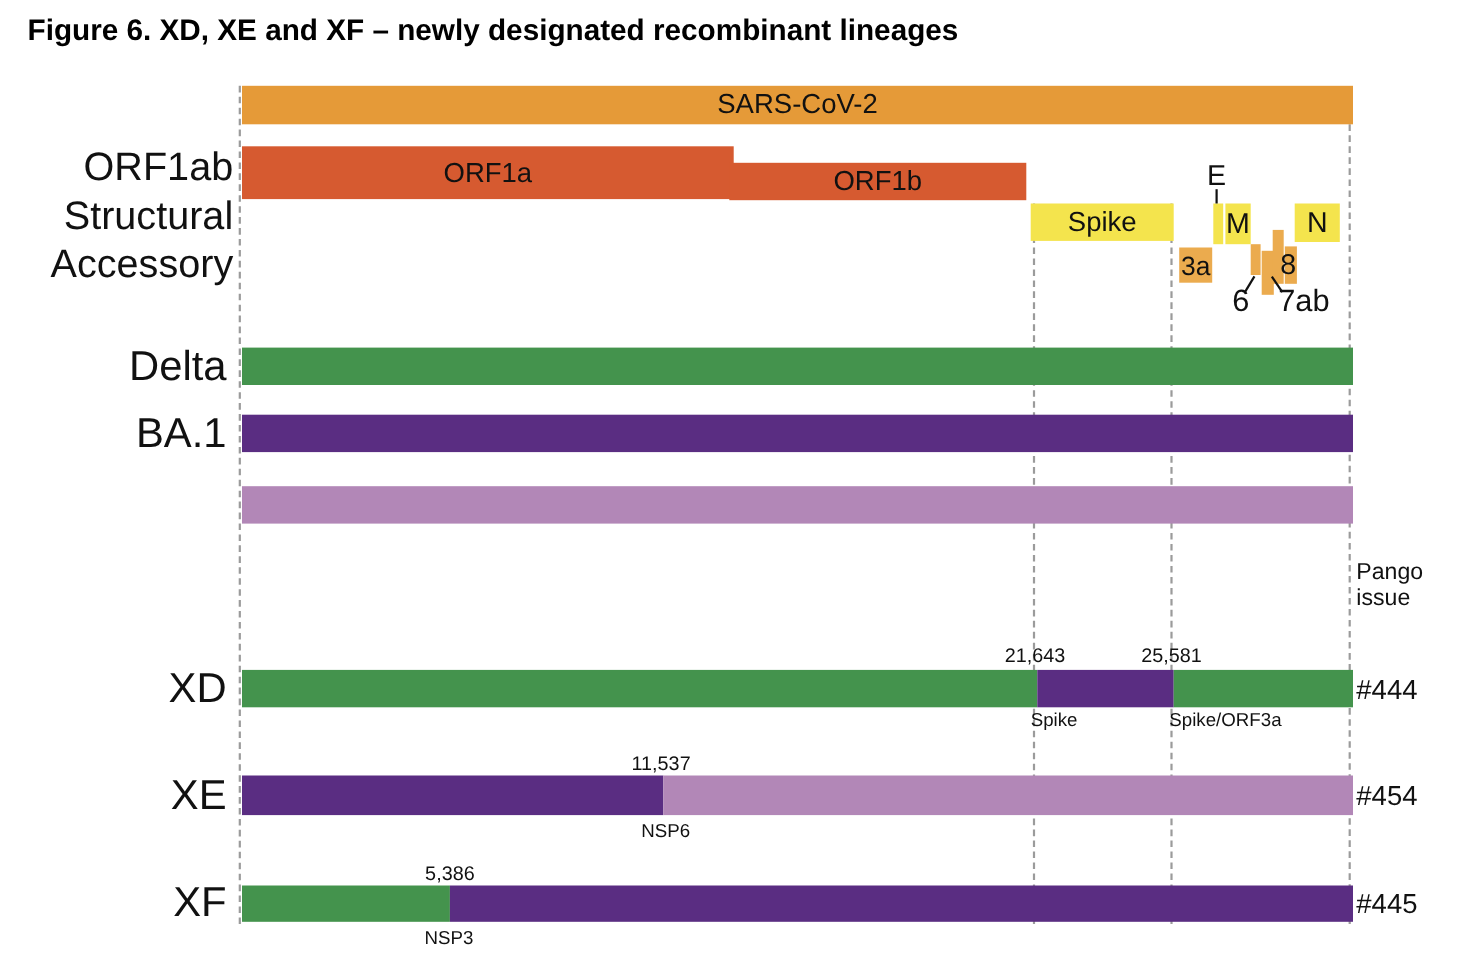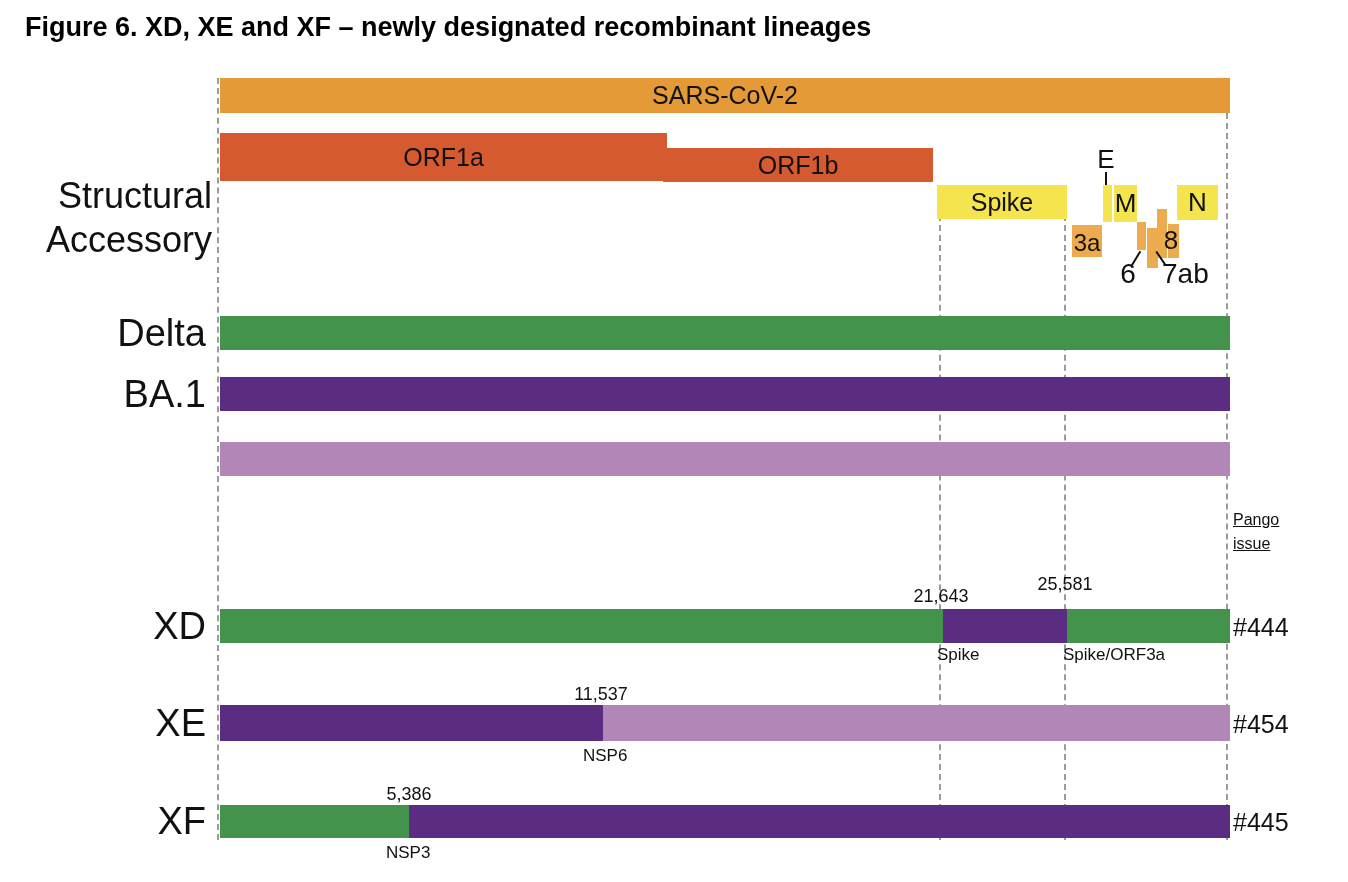--- a/index.html
+++ b/index.html
@@ -30,21 +30,21 @@
     position:absolute; left:0; width:212px; text-align:right;
     font-size:36px; line-height:44px; z-index:2;
   }
   .row-label {
     position:absolute; left:0; width:206px; text-align:right;
     font-size:38px; z-index:2; display:flex; align-items:center; justify-content:flex-end;
   }
   .bp-num  { position:absolute; font-size:18px; text-align:center; z-index:3; }
   .bp-gene { position:absolute; font-size:17px; z-index:3; }
   .issue   { position:absolute; left:1233px; font-size:25px; z-index:3; }
-  .pango-header { position:absolute; left:1233px; top:508px; font-size:16px; line-height:24px; z-index:3;text-decoration:underline; }
+  .pango-header { position:absolute; left:1233px; top:508px; font-size:21px; line-height:24px; z-index:3; }
   .small-label { position:absolute; z-index:3; font-size:26px; text-align:center; }
   .leader { position:absolute; width:2px; background:#111; z-index:3; }
 </style>
 </head>
 <body>
 
 <div class="figure">
 
   <h1 class="title">Figure 6. XD, XE and XF – newly designated recombinant lineages</h1>
 
@@ -88,20 +88,21 @@
   <div class="leader" style="left:1105px; top:172px; height:13px;"></div>
 
   <div class="small-label" style="left:1114px; top:258px; width:28px; font-size:28px;">6</div>
   <div class="leader" style="left:1135px; top:250px; height:17px; transform:rotate(31deg);"></div>
 
   <div class="small-label" style="left:1162px; top:258px; width:46px; font-size:28px;">7ab</div>
   <div class="leader" style="left:1160px; top:250px; height:17px; transform:rotate(-34deg);"></div>
 
   <div class="small-label" style="left:1159px; top:225px; width:24px;">8</div>
 
+  <div class="cat-label" style="top:130px;">ORF1ab</div>
   <div class="cat-label" style="top:218px;">Accessory</div>
   <div class="cat-label" style="top:174px;">Structural</div>
 
   <div class="row-label" style="top:316px; height:34px;">Delta</div>
   <div class="bar green" style="left:220px; top:316px; width:1010px; height:34px;"></div>
 
   <div class="row-label" style="top:377px; height:34px;">BA.1</div>
   <div class="bar purple" style="left:220px; top:377px; width:1010px; height:34px;"></div>
 
   <div class="bar lilac" style="left:220px; top:442px; width:1010px; height:34px;"></div>
@@ -109,21 +110,21 @@
   <div class="pango-header">
     <div>Pango</div>
     <div>issue</div>
   </div>
 
   <div class="row-label" style="top:609px; height:34px;">XD</div>
   <div class="seg green" style="left:220px;  top:609px; width:723px; height:34px;"></div>
   <div class="seg purple" style="left:943px;  top:609px; width:124px; height:34px;"></div>
   <div class="seg green" style="left:1067px; top:609px; width:163px; height:34px;"></div>
   <div class="bp-num" style="left:896px;  top:586px; width:90px;">21,643</div>
-  <div class="bp-num" style="left:1020px; top:574px; width:90px;">25,581</div>
+  <div class="bp-num" style="left:1020px; top:586px; width:90px;">25,581</div>
   <div class="bp-gene" style="left:937px;  top:645px;">Spike</div>
   <div class="bp-gene" style="left:1063px; top:645px;">Spike/ORF3a</div>
   <div class="issue" style="top:613px;">#444</div>
 
   <div class="row-label" style="top:705px; height:36px;">XE</div>
   <div class="seg purple" style="left:220px; top:705px; width:383px; height:36px;"></div>
   <div class="seg lilac" style="left:603px; top:705px; width:627px; height:36px;"></div>
   <div class="bp-num" style="left:556px; top:684px; width:90px;">11,537</div>
   <div class="bp-gene" style="left:583px; top:746px;">NSP6</div>
   <div class="issue" style="top:710px;">#454</div>

